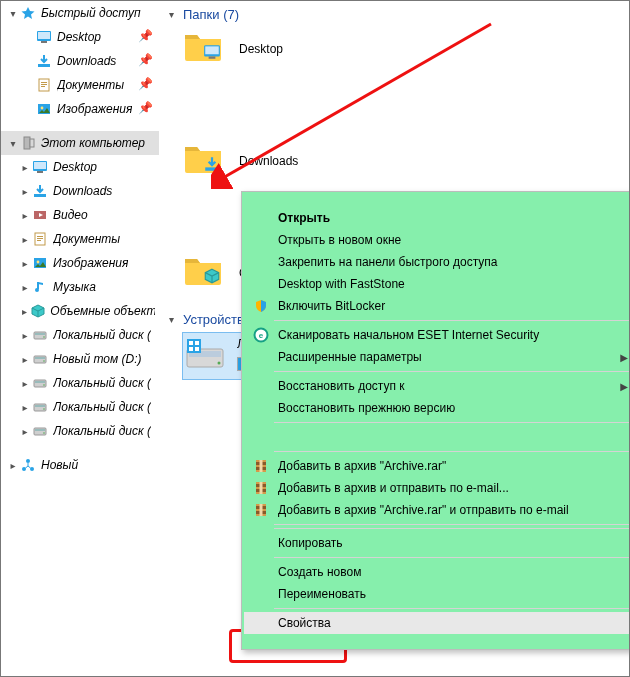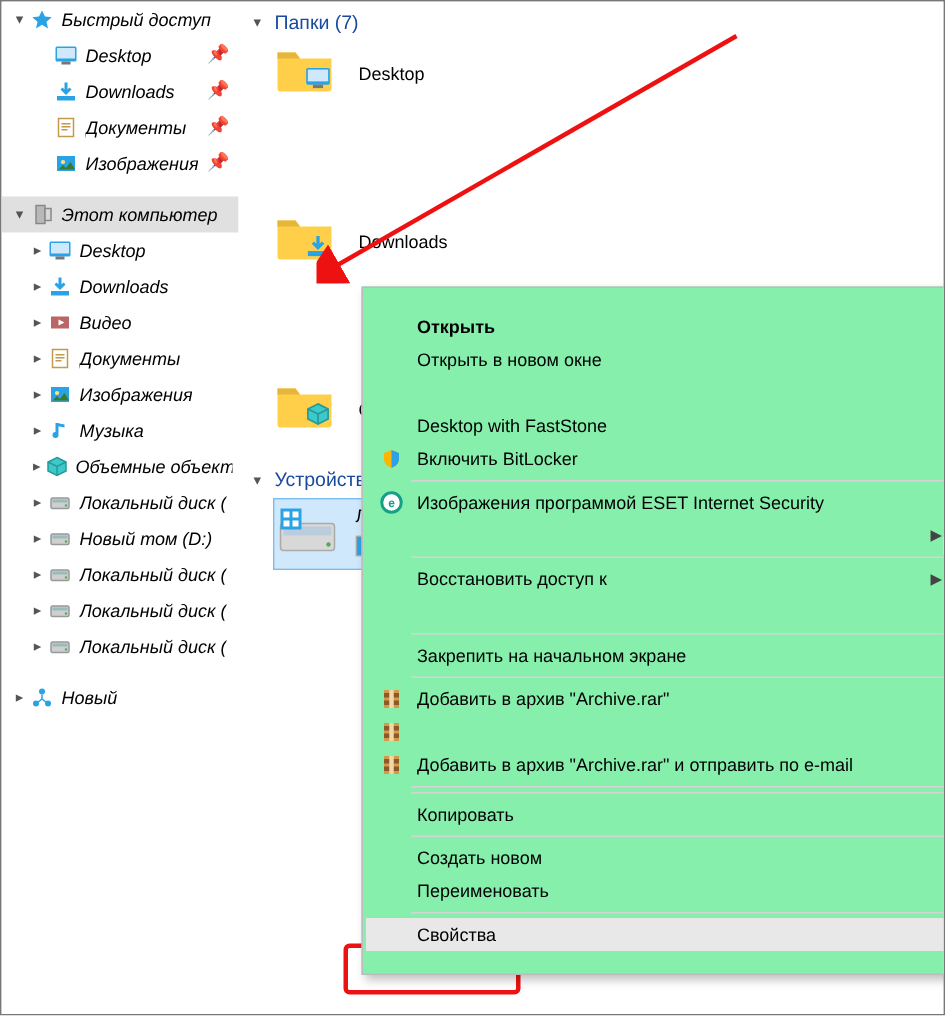--- a/index.html
+++ b/index.html
@@ -385,20 +385,21 @@
       <div class="ctx-item bold">
         <span class="cico"></span>
         <span class="clbl">Открыть</span>
       </div>
       <div class="ctx-item">
         <span class="cico"></span>
         <span class="clbl">Открыть в новом окне</span>
       </div>
       <div class="ctx-item">
         <span class="cico"></span>
+        <span class="clbl">Закрепить на панели быстрого доступа</span>
       </div>
       <div class="ctx-item">
         <span class="cico"></span>
         <span class="clbl">Desktop with FastStone</span>
       </div>
       <div class="ctx-item">
         <span class="cico">
           <svg width="16" height="16" viewBox="0 0 16 16">
             <path d="M8 2l5 2v4c0 3-2.5 5-5 6-2.5-1-5-3-5-6V4z" fill="#ffb400"></path>
             <path d="M8 2l5 2v4c0 3-2.5 5-5 6z" fill="#2aa3e6"></path>
@@ -407,39 +408,40 @@
         <span class="clbl">Включить BitLocker</span>
       </div>
       <div class="ctx-sep"></div>
       <div class="ctx-item">
         <span class="cico">
           <svg width="16" height="16" viewBox="0 0 16 16">
             <circle cx="8" cy="8" r="6.5" fill="#fff" stroke="#16a085" stroke-width="2"></circle>
             <text x="8" y="11" text-anchor="middle" font-size="8" font-weight="700" fill="#16a085">e</text>
           </svg>
         </span>
-        <span class="clbl">Изображения программой ESET Internet Security</span>
-      </div>
-      <div class="ctx-item">
-        <span class="cico"></span>
+        <span class="clbl">Сканировать начальном ESET Internet Security</span>
+      </div>
+      <div class="ctx-item">
+        <span class="cico"></span>
+        <span class="clbl">Расширенные параметры</span>
         <span class="arrow">▶</span>
       </div>
       <div class="ctx-sep"></div>
       <div class="ctx-item">
         <span class="cico"></span>
         <span class="clbl">Восстановить доступ к</span>
         <span class="arrow">▶</span>
       </div>
       <div class="ctx-item">
         <span class="cico"></span>
-      </div>
-      <div class="ctx-sep"></div>
-      <div class="ctx-item">
-        <span class="cico"></span>
-        <span class="clbl">Закрепить на начальном экране</span>
+        <span class="clbl">Восстановить прежнюю версию</span>
+      </div>
+      <div class="ctx-sep"></div>
+      <div class="ctx-item">
+        <span class="cico"></span>
       </div>
       <div class="ctx-sep"></div>
       <div class="ctx-item">
         <span class="cico">
           <svg width="16" height="16" viewBox="0 0 16 16">
             <rect x="3" y="2" width="10" height="12" fill="#d39a4a"></rect>
             <rect x="3" y="4" width="10" height="3" fill="#8a5a2a"></rect>
             <rect x="3" y="9" width="10" height="3" fill="#8a5a2a"></rect>
             <rect x="6.5" y="2" width="3" height="12" fill="#f0d8a8"></rect>
           </svg>
@@ -448,20 +450,21 @@
       </div>
       <div class="ctx-item">
         <span class="cico">
           <svg width="16" height="16" viewBox="0 0 16 16">
             <rect x="3" y="2" width="10" height="12" fill="#d39a4a"></rect>
             <rect x="3" y="4" width="10" height="3" fill="#8a5a2a"></rect>
             <rect x="3" y="9" width="10" height="3" fill="#8a5a2a"></rect>
             <rect x="6.5" y="2" width="3" height="12" fill="#f0d8a8"></rect>
           </svg>
         </span>
+        <span class="clbl">Добавить в архив и отправить по e-mail...</span>
       </div>
       <div class="ctx-item">
         <span class="cico">
           <svg width="16" height="16" viewBox="0 0 16 16">
             <rect x="3" y="2" width="10" height="12" fill="#d39a4a"></rect>
             <rect x="3" y="4" width="10" height="3" fill="#8a5a2a"></rect>
             <rect x="3" y="9" width="10" height="3" fill="#8a5a2a"></rect>
             <rect x="6.5" y="2" width="3" height="12" fill="#f0d8a8"></rect>
           </svg>
         </span>

